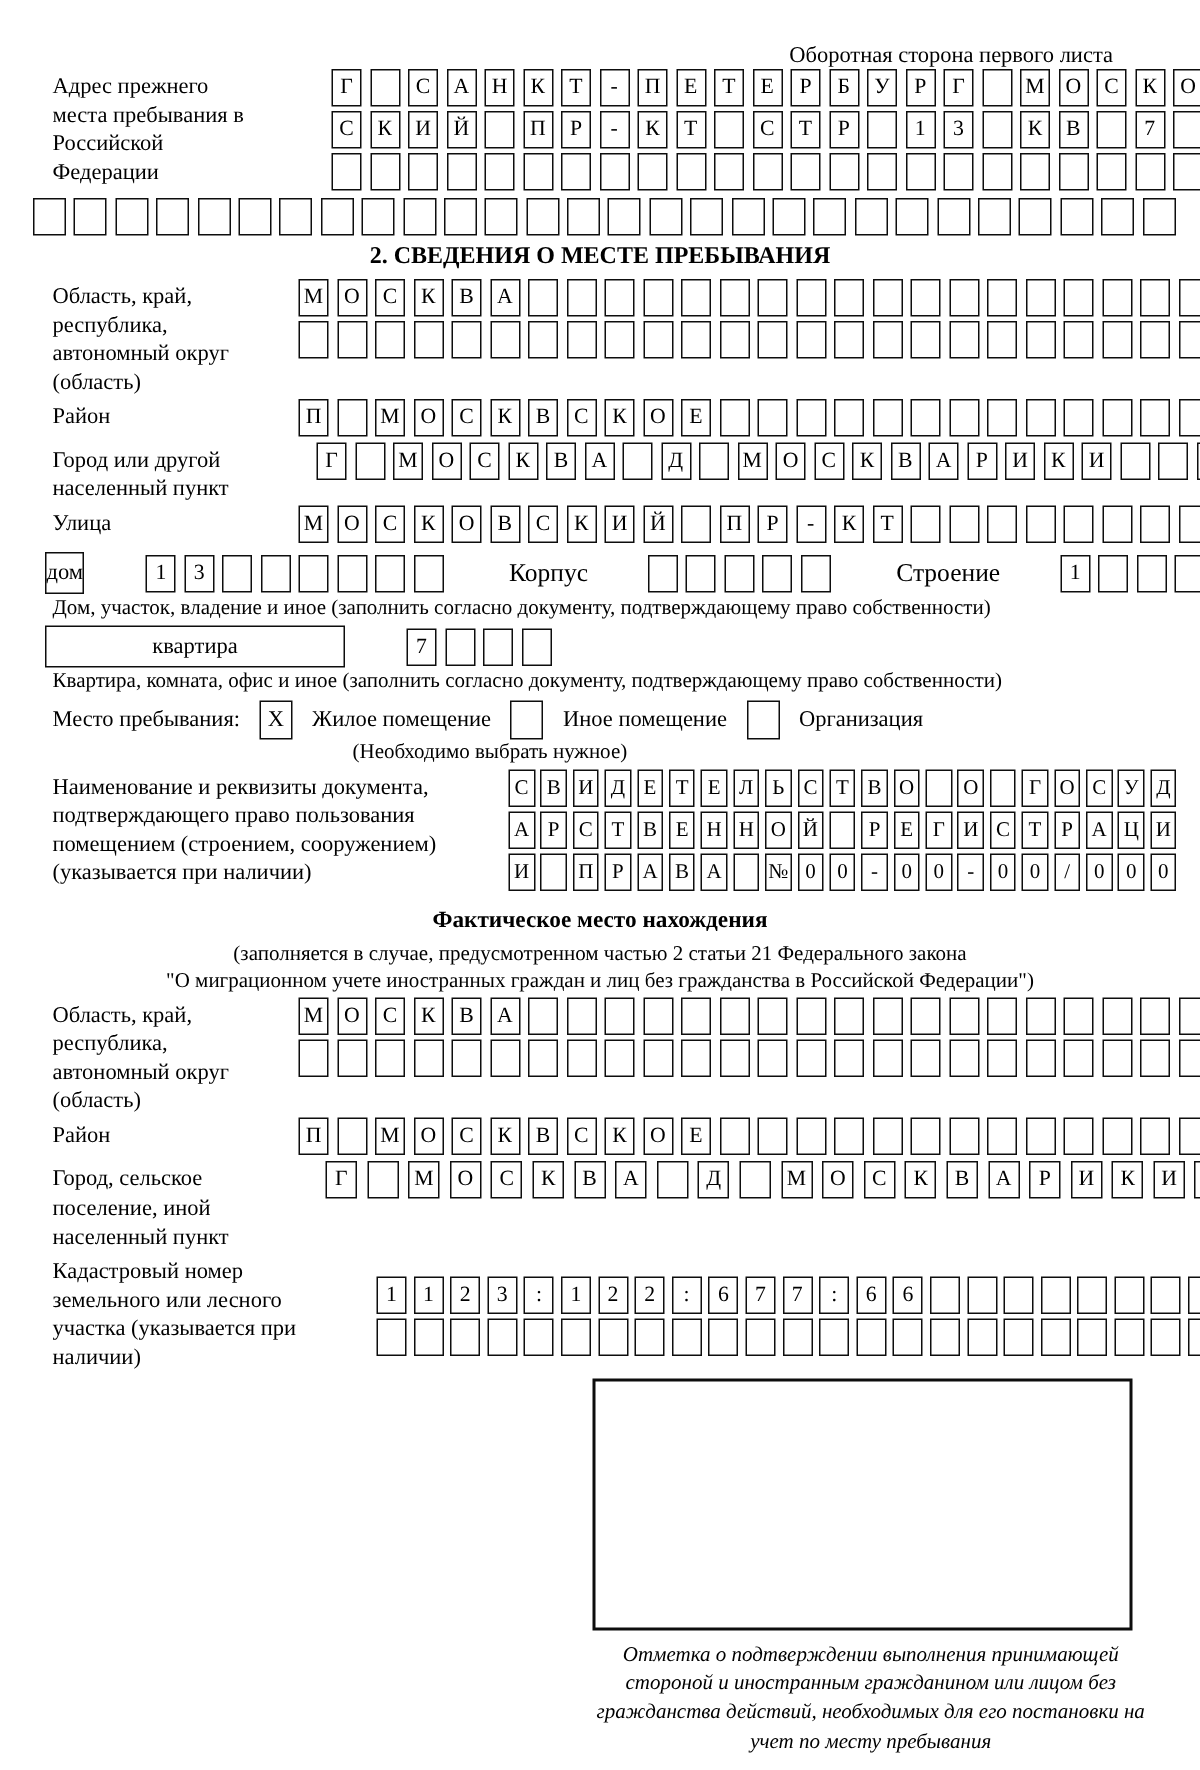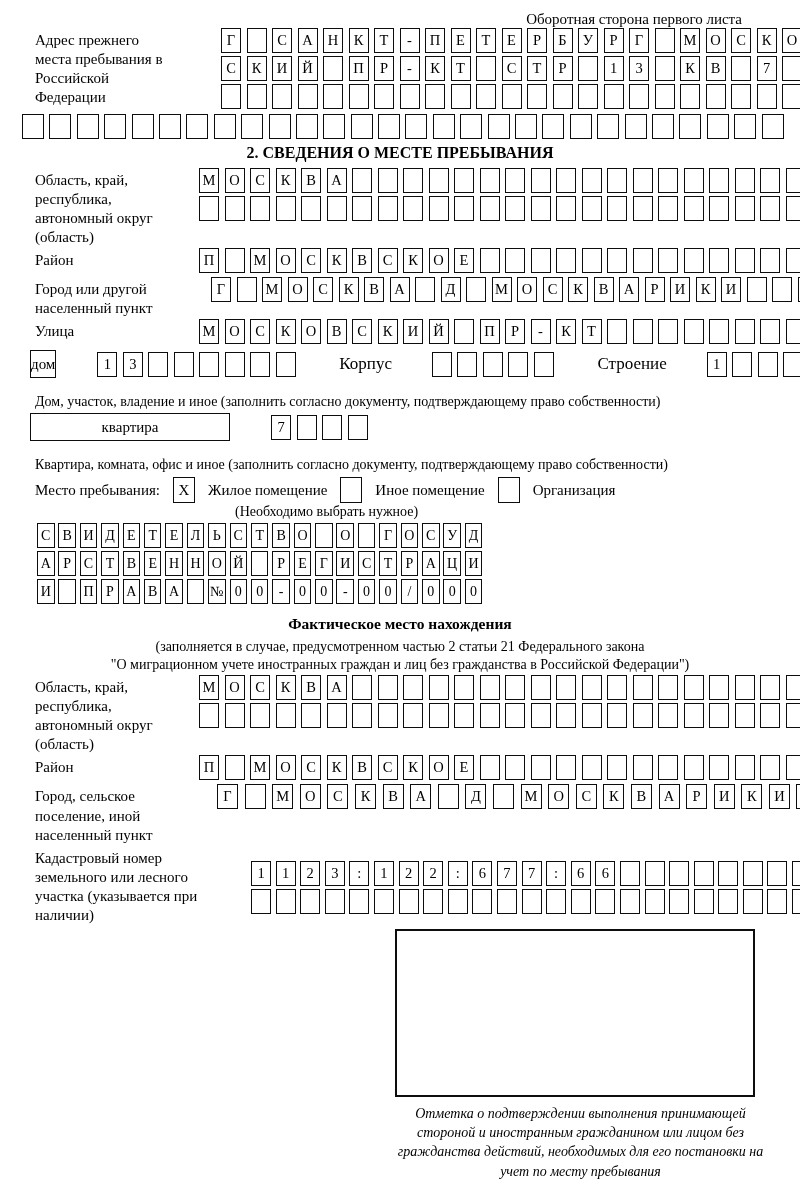--- a/index.html
+++ b/index.html
@@ -1,20 +1,20 @@
 <!DOCTYPE html>
 <html><head>
 <meta charset="utf-8">
 <style>
   html,body{margin:0;padding:0;background:#fff;}
   body{width:800px;height:1180px;overflow:hidden;color:#000;
        font-family:"Liberation Serif","DejaVu Serif",serif;font-size:15px;}
   .page{position:relative;width:800px;height:1180px;}
 
-  .header-note{text-align:right;padding:11px 58px 0 0;font-size:15px;}
+  .header-note{text-align:right;padding:29px 58px 0 0;font-size:15px;}
 
   .field{display:flex;margin:0 0 1px 35px;gap:44px;}
   .field > .label{flex:0 0 118px;font-size:15px;line-height:1.27;padding-top:3px;}
   .field.topfield > .label{flex:0 0 140px;}
   .field.city-field > .label{flex:0 0 130px;}
   .field.city2-field > .label{flex:0 0 136px;}
   .field.doc-field > .label{flex:0 0 258px;}
   .field.cad-field > .label{flex:0 0 170px;}
   .field > .rows{margin-left:2px;}
   .field.cad-field > .rows{padding-top:15px;}
@@ -34,21 +34,21 @@
   .center{text-align:center;}
   .sec-title{text-align:center;font-weight:bold;font-size:16px;margin:5px 0 6px 0;}
   .sub-title{text-align:center;font-weight:bold;font-size:15.5px;margin:8px 0 6px 0;}
 
   .dom-row{display:flex;align-items:center;margin:3px 0 2px 30px;gap:32px;}
   .label-box{box-sizing:border-box;border:1.9px solid #0d0d0d;height:28px;display:flex;
              align-items:center;justify-content:center;font-size:15px;margin-right:9px;}
   .label-box.dom{width:165px;}
   .label-box.kv{width:200px;}
   .inline-label{margin:0 8px 0 6px;font-size:17px;white-space:nowrap;}
-  .caption{margin:16px 0 3px 35px;font-size:14px;}
+  .caption{margin:2px 0 3px 35px;font-size:14px;}
 
   .stay-row{display:flex;align-items:center;margin:4px 0 0 35px;}
   .stay-label{font-size:15px;}
   .cbox{box-sizing:border-box;width:22px;height:26px;border:1.9px solid #0d0d0d;
         display:inline-flex;align-items:center;justify-content:center;
         margin:0 13px;font-size:15px;}
   .opt{font-size:15px;white-space:nowrap;}
   .hint{margin:1px 0 3px 235px;font-size:14px;}
 
   .stamp-box{box-sizing:border-box;margin:4px 0 0 395px;width:360px;height:168px;
@@ -381,20 +381,21 @@
     <span class="cbox">X</span>
     <span class="opt">Жилое помещение</span>
     <span class="cbox"></span>
     <span class="opt">Иное помещение</span>
     <span class="cbox"></span>
     <span class="opt">Организация</span>
   </div>
   <div class="hint">(Необходимо выбрать нужное)</div>
 
   <div class="field doc-field">
+    <div class="label">Наименование и реквизиты документа, подтверждающего право пользования помещением (строением, сооружением) (указывается при наличии)</div>
     <div class="rows">
       <div class="boxrow doc-row">
           <span class="cell">С</span>
           <span class="cell">В</span>
           <span class="cell">И</span>
           <span class="cell">Д</span>
           <span class="cell">Е</span>
           <span class="cell">Т</span>
           <span class="cell">Е</span>
           <span class="cell">Л</span>

